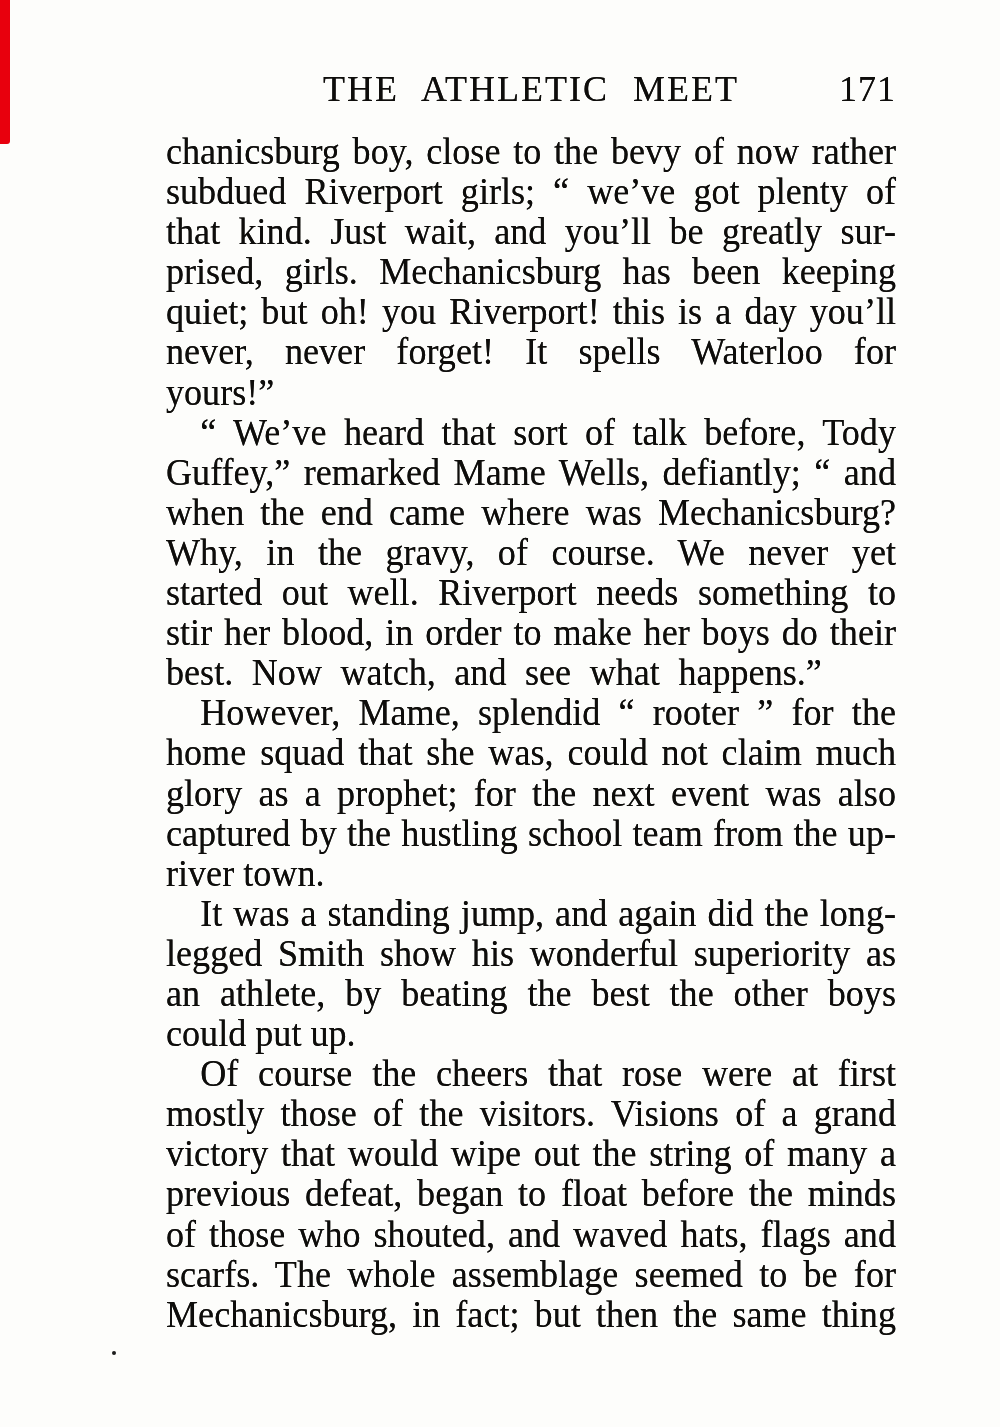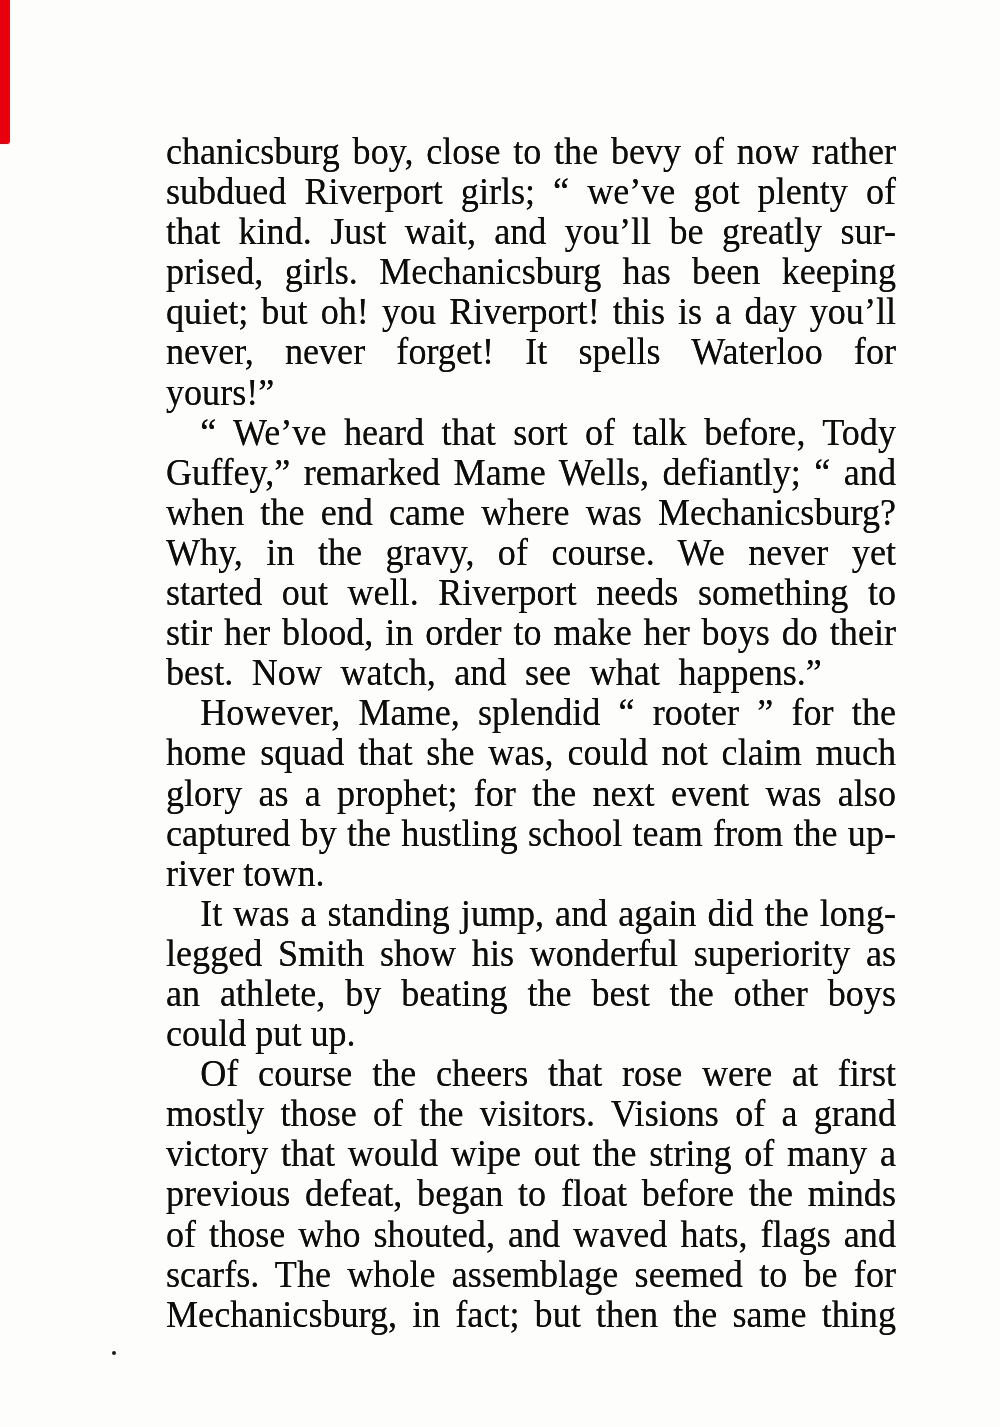--- a/index.html
+++ b/index.html
@@ -69,20 +69,24 @@
   .ln.ind { text-indent: 36px; }
   .ln.wide { word-spacing: 10px; }
 </style>
 </head>
 <body>
 
 <div class="book-page">
 
   <div class="red-mark"></div>
 
+  <div class="running-head">
+    <div class="head-title">THE ATHLETIC MEET</div>
+    <div class="page-number">171</div>
+  </div>
 
   <div class="body-text">
 
     <div class="para">
       <div class="ln j">chanicsburg boy, close to the bevy of now rather</div>
       <div class="ln j">subdued Riverport girls; “ we’ve got plenty of</div>
       <div class="ln j">that kind. Just wait, and you’ll be greatly sur-</div>
       <div class="ln j">prised, girls. Mechanicsburg has been keeping</div>
       <div class="ln j">quiet; but oh! you Riverport! this is a day you’ll</div>
       <div class="ln j">never, never forget! It spells Waterloo for</div>

